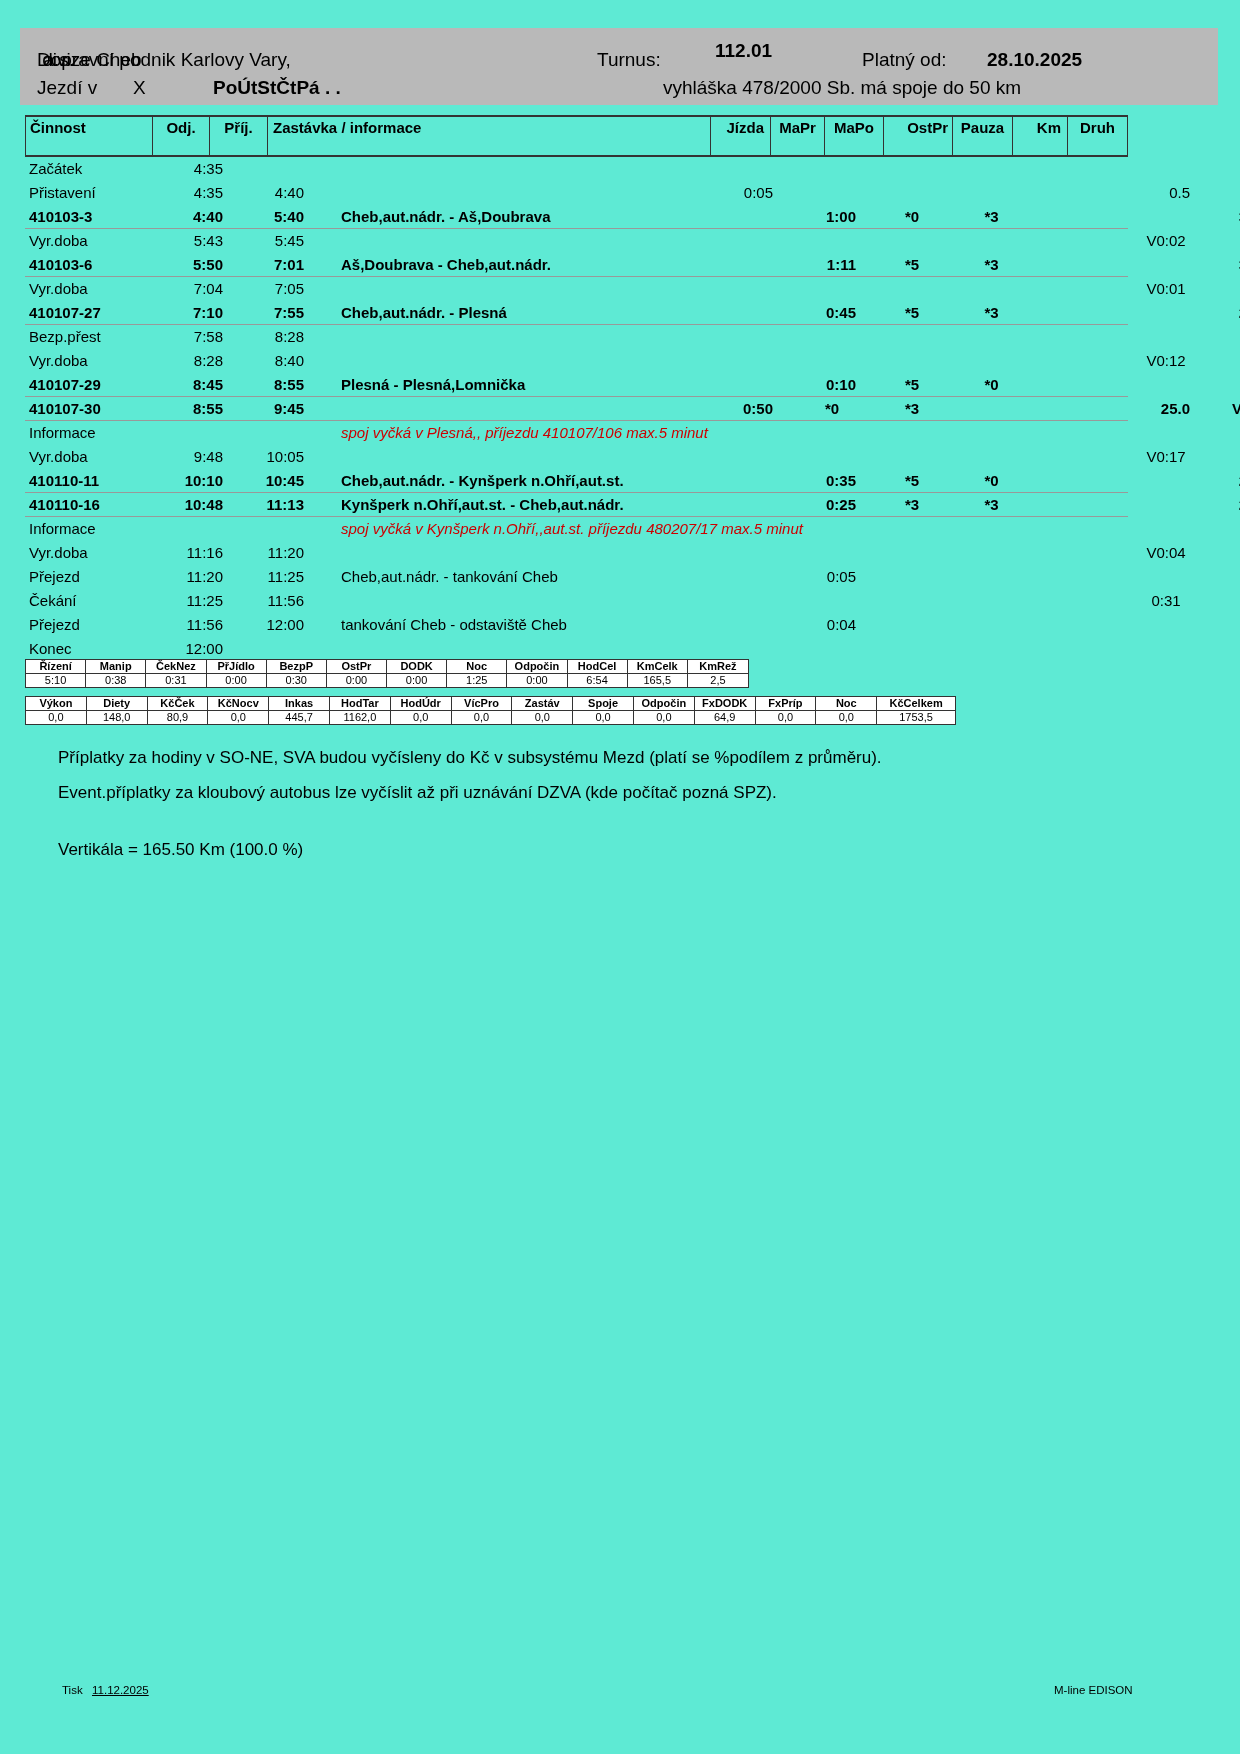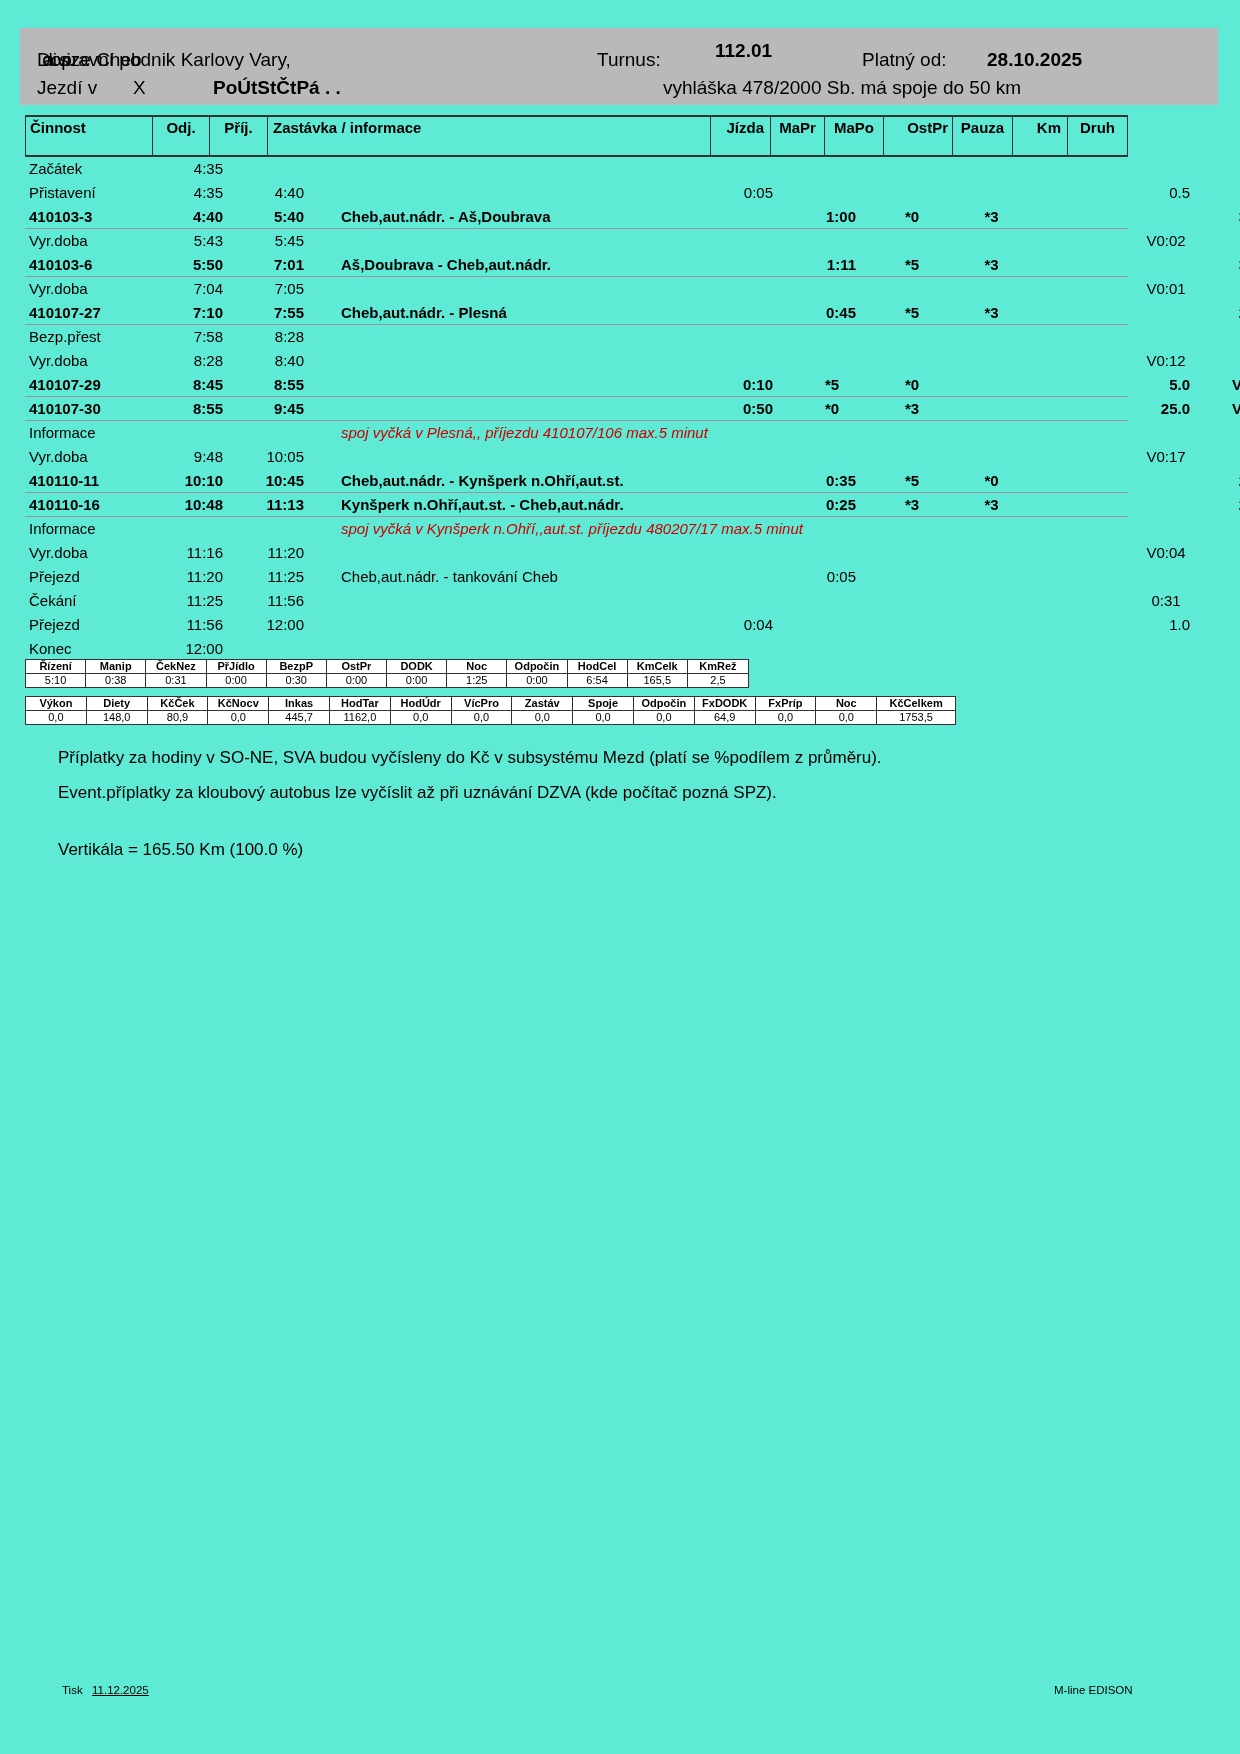--- a/index.html
+++ b/index.html
@@ -207,20 +207,21 @@
           <div class="bc c-mapo"></div>
           <div class="bc c-ostpr"></div>
           <div class="bc c-pauza">V0:12</div>
           <div class="bc c-km"></div>
           <div class="bc c-druh"></div>
         </div>
         <div class="mt-row bold sep">
           <div class="bc c-cinnost">410107-29</div>
           <div class="bc c-odj">8:45</div>
           <div class="bc c-prij">8:55</div>
+          <div class="bc c-stop">Plesná - Plesná,Lomnička</div>
           <div class="bc c-jizda">0:10</div>
           <div class="bc c-mapr">*5</div>
           <div class="bc c-mapo">*0</div>
           <div class="bc c-ostpr"></div>
           <div class="bc c-pauza"></div>
           <div class="bc c-km">5.0</div>
           <div class="bc c-druh">Vni</div>
         </div>
         <div class="mt-row bold sep">
           <div class="bc c-cinnost">410107-30</div>
@@ -335,20 +336,21 @@
           <div class="bc c-mapo"></div>
           <div class="bc c-ostpr"></div>
           <div class="bc c-pauza">0:31</div>
           <div class="bc c-km"></div>
           <div class="bc c-druh"></div>
         </div>
         <div class="mt-row">
           <div class="bc c-cinnost">Přejezd</div>
           <div class="bc c-odj">11:56</div>
           <div class="bc c-prij">12:00</div>
+          <div class="bc c-stop">tankování Cheb - odstaviště Cheb</div>
           <div class="bc c-jizda">0:04</div>
           <div class="bc c-mapr"></div>
           <div class="bc c-mapo"></div>
           <div class="bc c-ostpr"></div>
           <div class="bc c-pauza"></div>
           <div class="bc c-km">1.0</div>
           <div class="bc c-druh"></div>
         </div>
         <div class="mt-row">
           <div class="bc c-cinnost">Konec</div>

